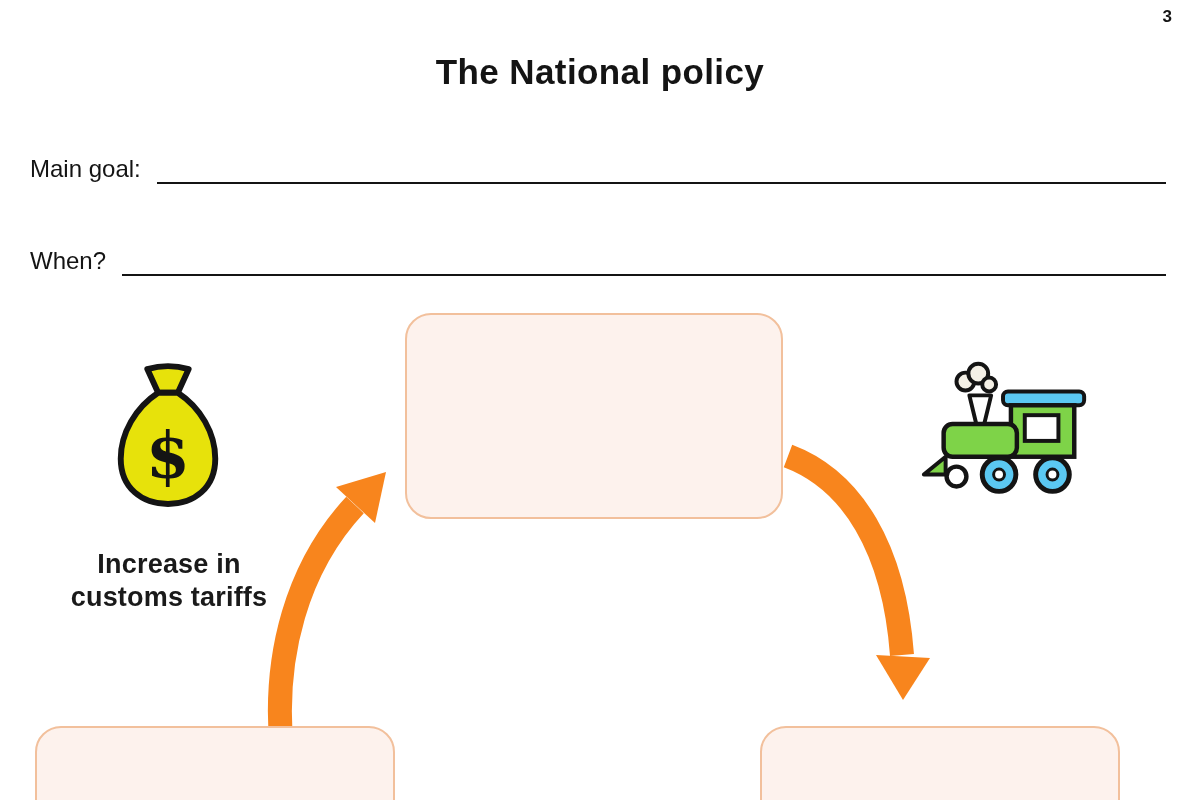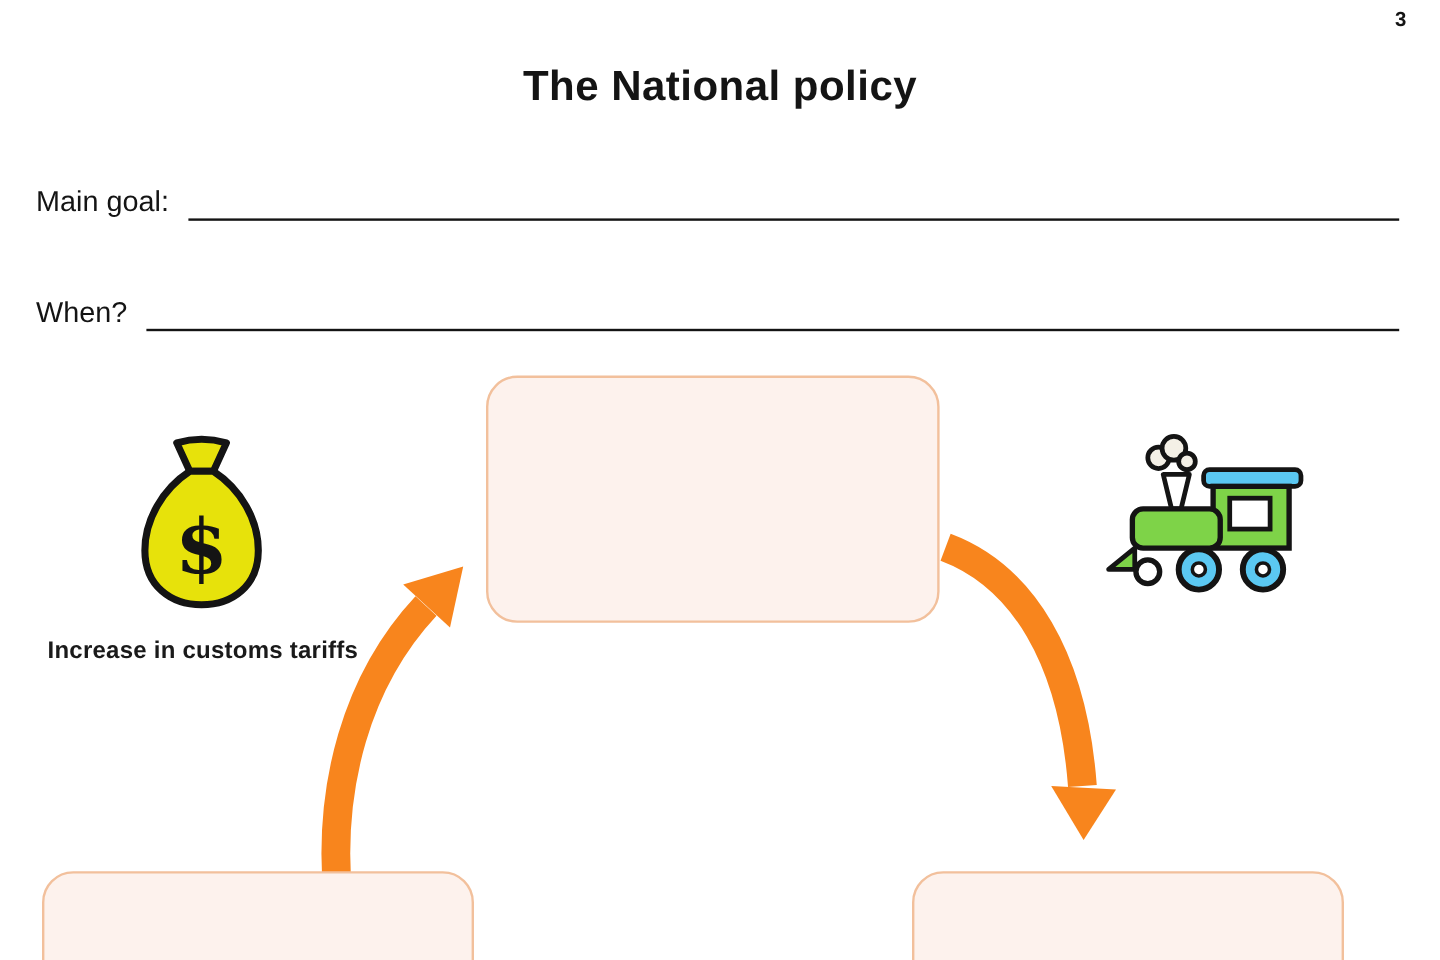--- a/index.html
+++ b/index.html
@@ -27,22 +27,22 @@
   .node--top{left:405px;top:313px;width:378px;height:206px;}
   .node--bl{left:35px;top:726px;width:360px;height:140px;}
   .node--br{left:760px;top:726px;width:360px;height:140px;}
 
   .icon{position:absolute;}
   .icon--money{left:104px;top:361px;width:128px;height:150px;}
   .icon--train{left:910px;top:360px;width:188px;height:142px;}
   .icon svg{width:100%;height:100%;display:block;}
 
   .item-label{
-    position:absolute;text-align:center;font-size:20px;font-weight:700;
-    line-height:1.24;color:#1a1a1a;letter-spacing:.2px;
+    position:absolute;text-align:center;font-size:27px;font-weight:700;
+    line-height:1.24;color:#1a1a1a;letter-spacing:.2px;margin-top:18px;
   }
   .item-label--left{left:38px;top:530px;width:262px;}
   .item-label--right{left:898px;top:532px;width:220px;}
 </style>
 </head>
 <body>
 
 <div class="page">
 
   <div class="page-number">3</div>

